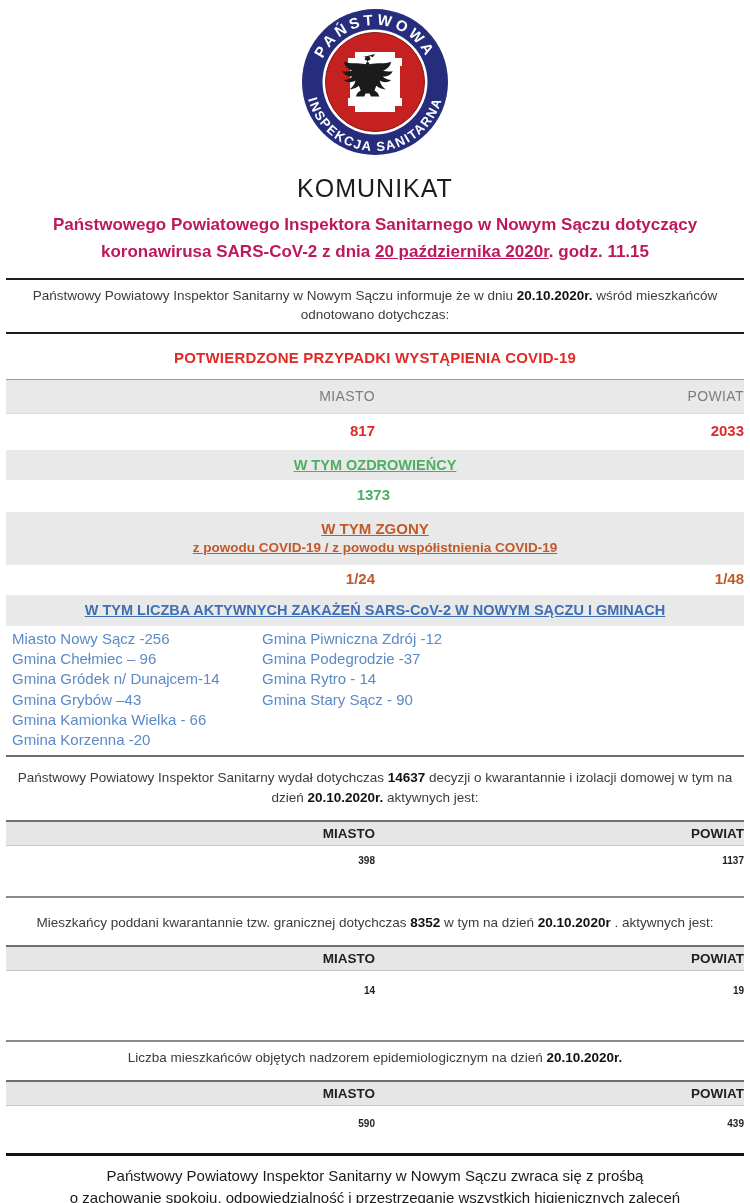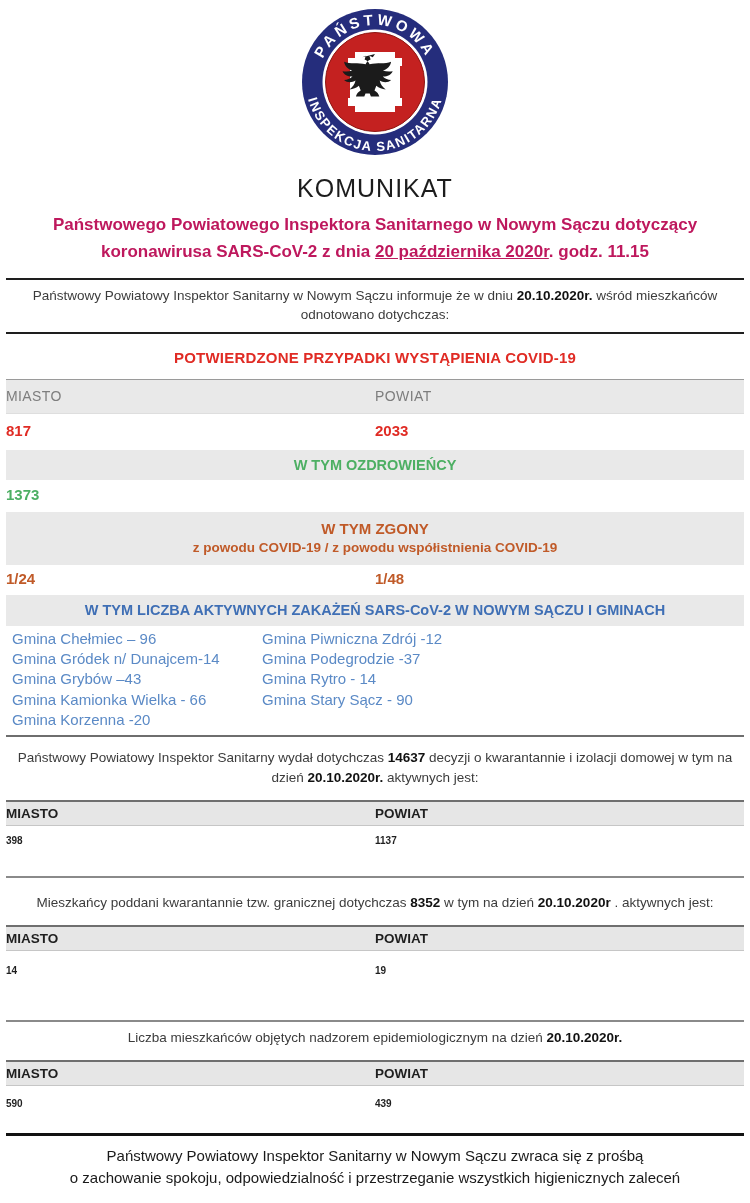--- a/index.html
+++ b/index.html
@@ -14,27 +14,27 @@
   .doc-title{text-align:center;font-size:25px;font-weight:400;letter-spacing:1px;color:#1c1c1c;margin-top:6px;line-height:32px;}
   .doc-subtitle{text-align:center;font-size:17px;font-weight:700;color:#be185d;line-height:27px;margin-top:7px;}
   .u{text-decoration:underline;}
   .hr-black{height:2px;background:#1e1e1e;margin-top:13px;}
   .hr-black2{height:2px;background:#1e1e1e;}
   .intro{text-align:center;font-size:13.5px;color:#3c3c3c;line-height:19px;padding:6px 20px 8px;margin:0;}
   .intro b,.para b{color:#111;}
   
   .red-header{text-align:center;color:var(--red,#e02b24);font-weight:700;font-size:15px;padding:15px 0 13px;letter-spacing:.2px;}
   .grid2{display:flex;}
-  .cell{width:50%;text-align:left;}
+  .cell{width:50%;text-align:right;padding-left:15px;}
   .thead-gray{background:var(--bar,#e9e9e9);border-top:1px solid #9a9a9a;height:33px;line-height:33px;color:#7d7d7d;font-size:14px;letter-spacing:.4px;}
   .vals{height:33px;line-height:33px;font-weight:700;font-size:15px;}
   .vals.red{color:var(--red,#e02b24);border-top:1px solid #dedede;}
   .vals.green{color:var(--green,#4daf63);height:29px;line-height:29px;}
   .vals.orange{color:var(--orange,#c05a28);height:28px;line-height:28px;}
-  .bar{background:var(--bar,#e9e9e9);text-align:center;}
+  .bar{background:var(--bar,#e9e9e9);text-align:center;text-decoration:underline;}
   .bar.green-bar{margin-top:3px;height:30px;line-height:30px;color:var(--green,#4daf63);font-weight:700;font-size:14.5px;}
   .bar.deaths-bar{margin-top:3px;padding:7px 0 8px;color:var(--orange,#c05a28);}
   .deaths-title{font-weight:700;font-size:15px;line-height:19px;}
   .deaths-sub{font-weight:700;font-size:13.5px;line-height:19px;}
   .bar.active-bar{height:31px;line-height:31px;color:var(--blue,#3f6fb5);font-weight:700;font-size:14.5px;margin-top:2px;}
   
   .gmina-grid{display:grid;grid-template-columns:250px 245px 1fr;padding:3px 0 5px 6px;border-bottom:2px solid #6e6e6e;}
   .gmina-col{display:flex;flex-direction:column;}
   .gmina-col div{font-size:15px;line-height:20.2px;color:var(--blue-light,#5b8ac6);}
   
@@ -108,20 +108,21 @@
     <div class="deaths-sub">z powodu COVID-19 / z powodu  współistnienia COVID-19</div>
   </div>
   <div class="grid2 vals orange">
     <div class="cell">1/24</div>
     <div class="cell">1/48</div>
   </div>
 
   <div class="bar active-bar">W TYM LICZBA AKTYWNYCH ZAKAŻEŃ SARS-CoV-2 W NOWYM SĄCZU I GMINACH</div>
   <div class="gmina-grid">
     <div class="gmina-col">
+        <div>Miasto Nowy Sącz -256</div>
         <div>Gmina Chełmiec – 96</div>
         <div>Gmina Gródek n/ Dunajcem-14</div>
         <div>Gmina Grybów –43</div>
         <div>Gmina Kamionka Wielka - 66</div>
         <div>Gmina Korzenna -20</div>
       </div>
     <div class="gmina-col">
         <div>Gmina Piwniczna Zdrój -12</div>
         <div>Gmina Podegrodzie -37</div>
         <div>Gmina Rytro - 14</div>

